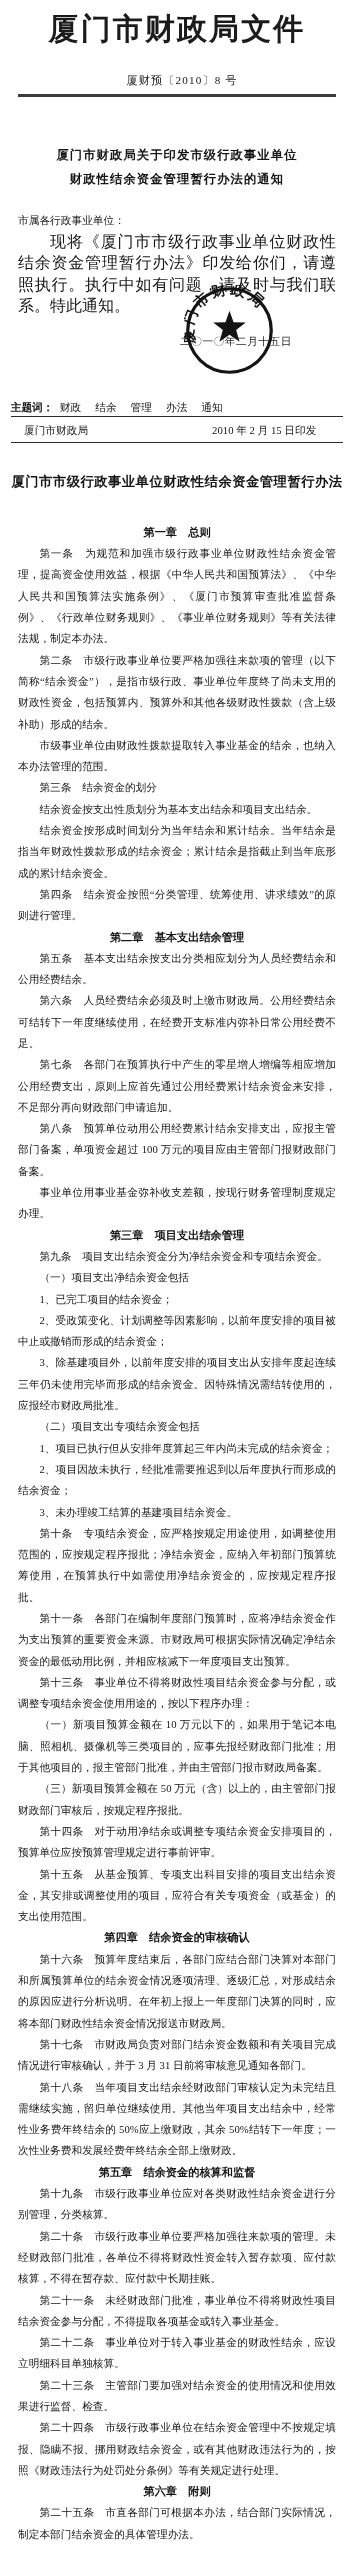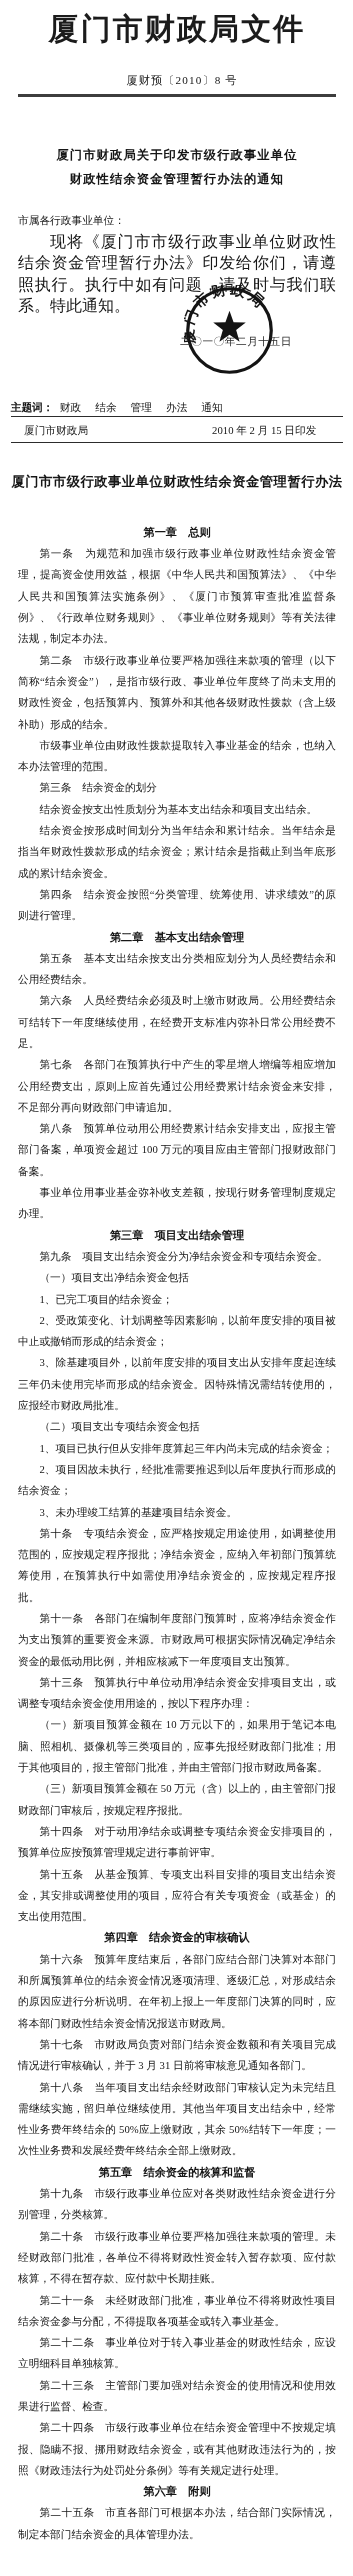--- a/index.html
+++ b/index.html
@@ -188,21 +188,21 @@
 
       <p class="blk para">2、项目因故未执行，经批准需要推迟到以后年度执行而形成的结余资金；</p>
 
       <p class="blk para">3、未办理竣工结算的基建项目结余资金。</p>
 
       <p class="blk para">第十条　专项结余资金，应严格按规定用途使用，如调整使用范围的，应按规定程序报批；净结余资金，应纳入年初部门预算统筹使用，在预算执行中如需使用净结余资金的，应按规定程序报批。</p>
 
       <p class="blk para">第十一条　各部门在编制年度部门预算时，应将净结余资金作为支出预算的重要资金来源。市财政局可根据实际情况确定净结余资金的最低动用比例，并相应核减下一年度项目支出预算。</p>
 
 
-      <p class="blk para">第十三条　预算执行中单位动用净结余资金安排项目支出，或调整专项结余资金使用用途的，按以下程序办理：</p>
+      <p class="blk para">第十三条　事业单位不得将财政性项目结余资金参与分配，或调整专项结余资金使用用途的，按以下程序办理：</p>
 
       <p class="blk para">（一）新项目预算金额在 10 万元以下的，如果用于笔记本电脑、照相机、摄像机等三类项目的，应事先报经财政部门批准；用于其他项目的，报主管部门批准，并由主管部门报市财政局备案。</p>
 
 
       <p class="blk para">（三）新项目预算金额在 50 万元（含）以上的，由主管部门报财政部门审核后，按规定程序报批。</p>
 
       <p class="blk para">第十四条　对于动用净结余或调整专项结余资金安排项目的，预算单位应按预算管理规定进行事前评审。</p>
 
       <p class="blk para">第十五条　从基金预算、专项支出科目安排的项目支出结余资金，其安排或调整使用的项目，应符合有关专项资金（或基金）的支出使用范围。</p>
 

